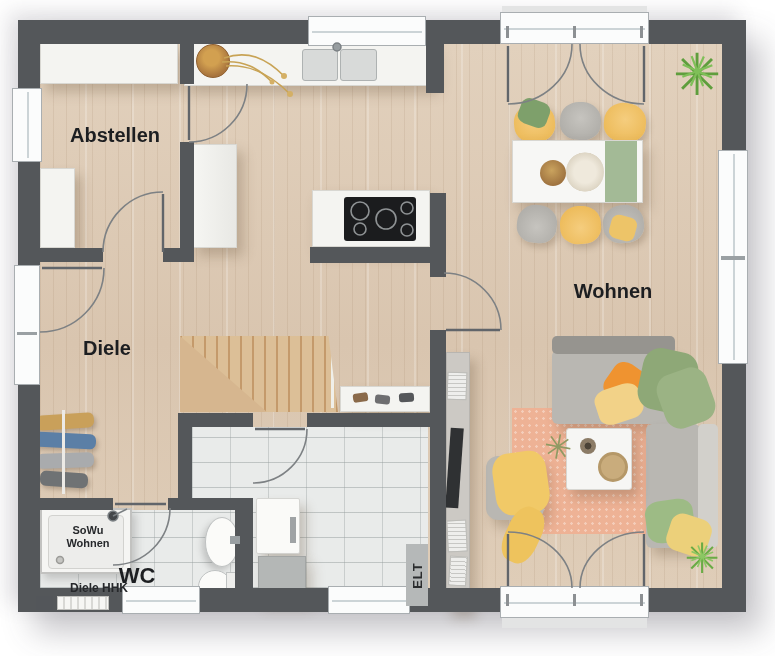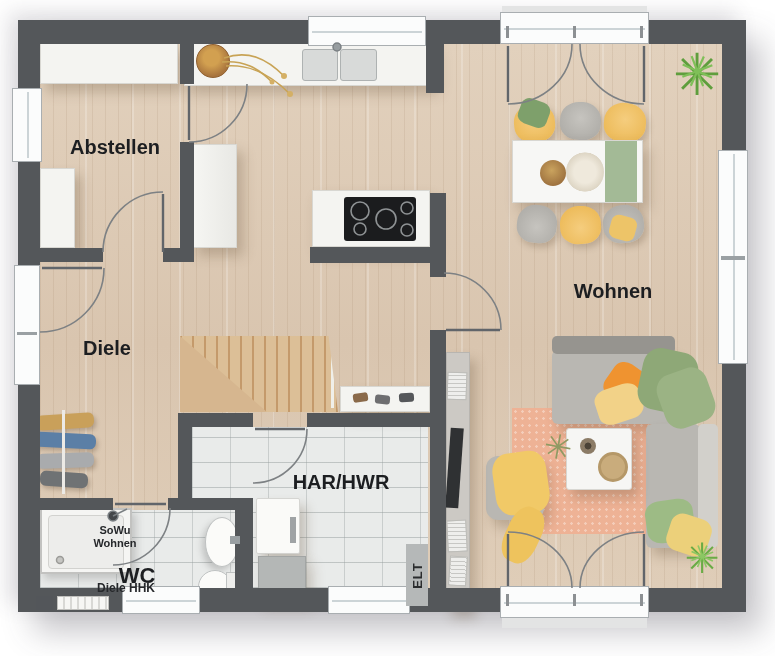--- a/index.html
+++ b/index.html
@@ -16,21 +16,21 @@
     background-image:
       repeating-linear-gradient(0deg, rgba(150,158,158,.5) 0 1px, transparent 1px 25px),
       repeating-linear-gradient(90deg, rgba(150,158,158,.38) 0 1px, transparent 1px 38px);}
   .win{position:absolute;background:#fbfcfc;border:1px solid #a9aeb1;z-index:7;box-sizing:border-box;}
   .glassH{position:absolute;left:3px;right:3px;top:50%;height:2px;background:#ccd4d7;}
   .glassV{position:absolute;top:3px;bottom:3px;left:50%;width:2px;background:#ccd4d7;}
   .wf{position:absolute;background:#f4f4f1;border:1px solid #d8d7d2;box-sizing:border-box;z-index:4;}
   .gf{position:absolute;background:#b9b7b2;z-index:4;}
   .shadow{box-shadow:6px 8px 12px rgba(96,74,52,.28);}
   .room-label{position:absolute;z-index:9;font-weight:bold;color:#1c1e21;font-size:20px;text-align:center;}
-  .small-label{position:absolute;z-index:9;font-weight:bold;color:#26282b;font-size:11px;text-align:center;line-height:13px;padding-left:27px;}
+  .small-label{position:absolute;z-index:9;font-weight:bold;color:#26282b;font-size:11px;text-align:center;line-height:13px;}
   .pillow{position:absolute;border-radius:30%;z-index:5;}
   .chair{position:absolute;border-radius:46% 46% 42% 42%;z-index:4;box-shadow:3px 4px 6px rgba(96,74,52,.25);}
   .books{position:absolute;background:repeating-linear-gradient(0deg,#eeeeec 0 3px,#c7c7c4 3px 4px);z-index:5;border:1px solid #bdbdb9;}
   .plant{position:absolute;z-index:8;text-align:center;}
   .plant span{display:block;line-height:1;}
   svg.overlay{position:absolute;left:0;top:0;z-index:8;}
 </style>
 </head>
 <body>
 
@@ -251,24 +251,23 @@
     <g fill="#8c9093" stroke="none">
       <rect x="506" y="26" width="3" height="12"></rect>
         <rect x="573" y="26" width="3" height="12"></rect>
         <rect x="640" y="26" width="3" height="12"></rect>
       <rect x="506" y="594" width="3" height="12"></rect>
         <rect x="573" y="594" width="3" height="12"></rect>
         <rect x="640" y="594" width="3" height="12"></rect>
     </g>
   </svg>
 
-  <div class="room-label" style="left:55px;top:136px;width:120px;">Abstellen</div>
+  <div class="room-label" style="left:55px;top:124px;width:120px;">Abstellen</div>
   <div class="room-label" style="left:47px;top:337px;width:120px;">Diele</div>
   <div class="room-label" style="left:553px;top:280px;width:120px;">Wohnen</div>
   <div class="room-label" style="left:107px;top:563px;width:60px;font-size:22px;">WC</div>
-  <div class="room-label" style="left:261px;top:471px;width:160px;">HAR/HWR</div>
   <div class="small-label" style="left:48px;top:524px;width:80px;">
     <span style="display:block;">SoWu</span>
     <span style="display:block;">Wohnen</span>
   </div>
   <div class="small-label" style="left:44px;top:582px;width:110px;font-size:12px;">Diele HHK</div>
 
 </div>
 
 </body></html>

